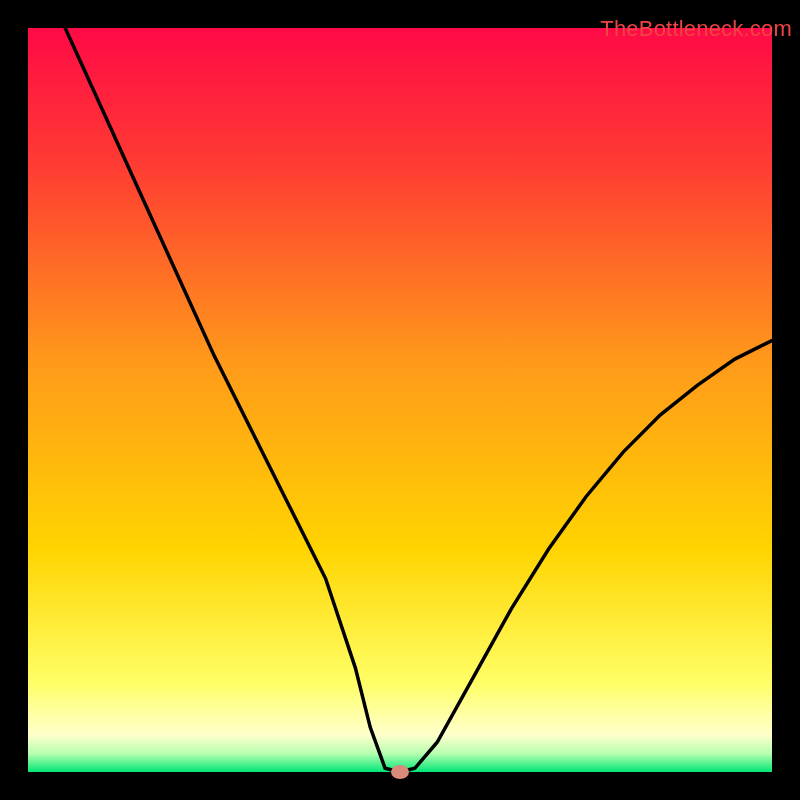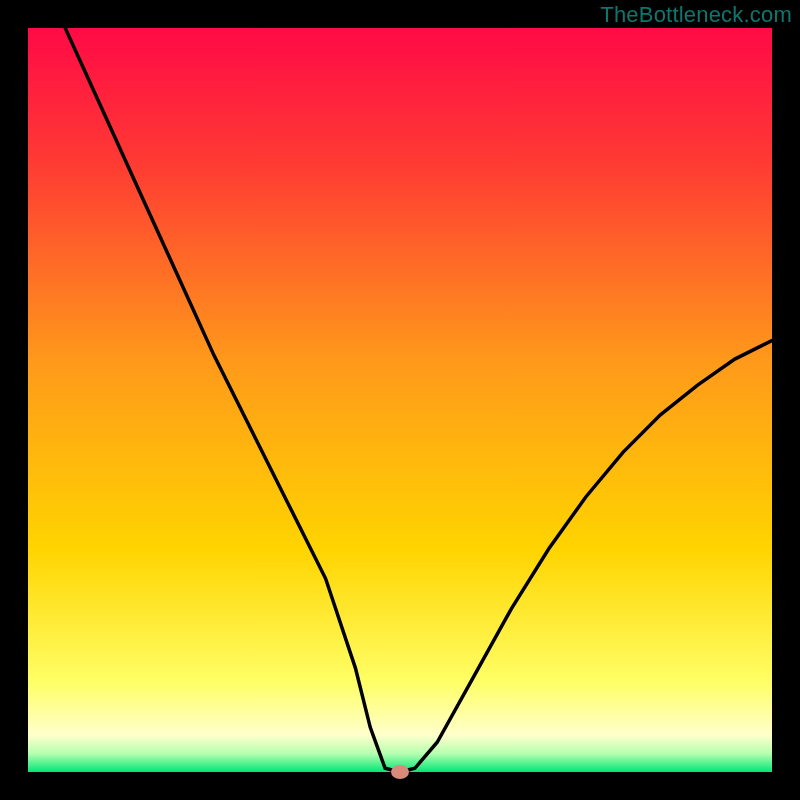--- a/index.html
+++ b/index.html
@@ -16,25 +16,25 @@
     height: 800px;
     background: #000;
   }
   svg {
     position: absolute;
     top: 0;
     left: 0;
   }
   .watermark {
     position: absolute;
-    top: 2px;
+    top: 16px;
     right: 8px;
     font-family: Arial, Helvetica, sans-serif;
     font-size: 22px;
-    color: #0f766e;
+    color: #ef4444;
     letter-spacing: 0.2px;
     user-select: none;
   }
 </style>
 </head>
 <body>
 
 <div class="stage">
   <svg id="svg-root" width="800" height="800" viewBox="0 0 800 800">
     <defs>

